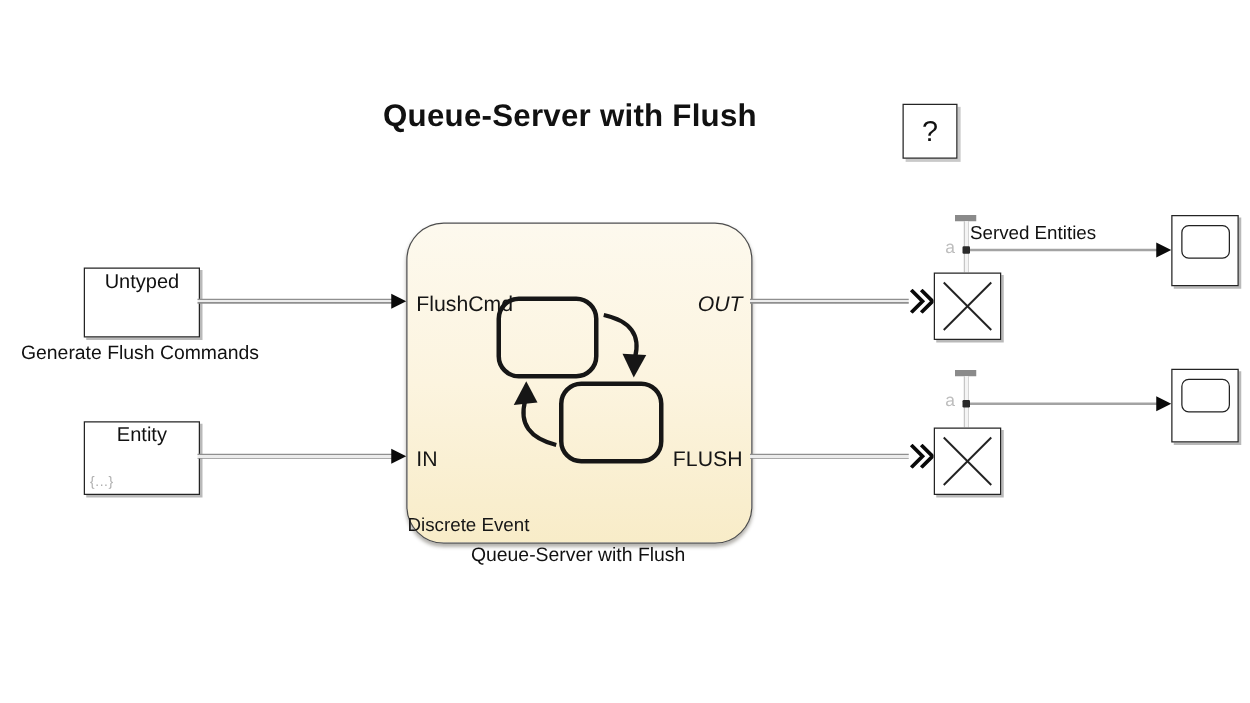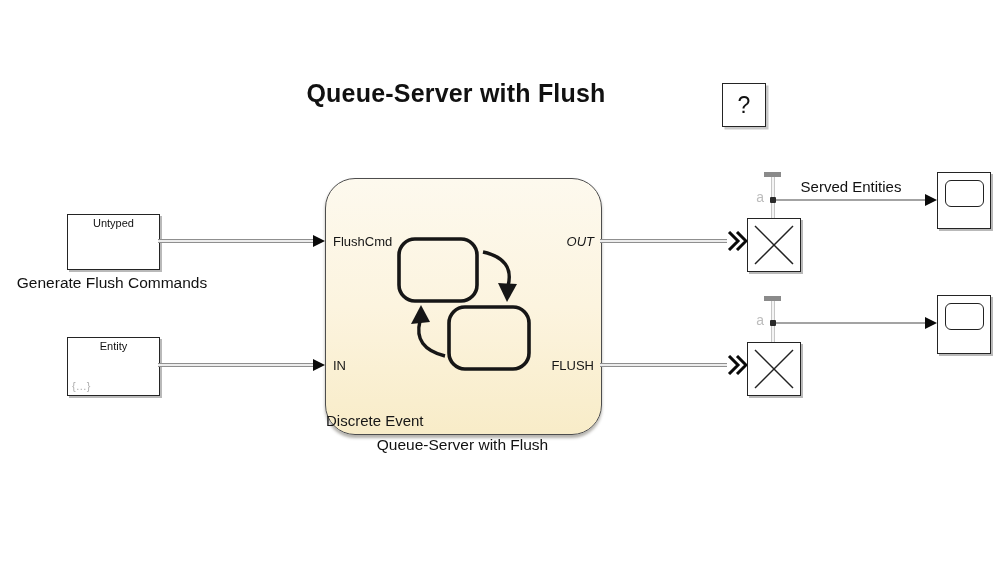--- a/index.html
+++ b/index.html
@@ -7,34 +7,34 @@
           font-family:"Liberation Sans",sans-serif;color:#111;}
   .abs{position:absolute;}
 
   .title{font-size:25px;font-weight:bold;text-align:center;letter-spacing:0.2px;}
 
   .help-block{width:42px;height:42px;background:#fff;border:1.8px solid #242424;
               box-shadow:2.5px 2.5px 0 #c9c9c9;display:flex;align-items:center;justify-content:center;}
   .help-block span{font-size:23px;color:#111;}
 
   .block{background:#fff;border:1.7px solid #242424;box-shadow:2px 2px 0 #b9b9b9;}
-  .block-label{text-align:center;font-size:11px;padding-top:2px;}
+  .block-label{text-align:center;font-size:16px;padding-top:2px;}
   .entity-badge{position:absolute;left:4px;bottom:3px;font-size:11px;color:#aeaeae;letter-spacing:0.5px;}
 
   .caption{text-align:center;font-size:15.5px;}
-  .wire-label{text-align:center;font-size:15px;}
+  .wire-label{text-align:left;font-size:15px;}
 
   .wire-entity{height:4px;background:linear-gradient(to bottom,#8f8f8f 0,#8f8f8f 1px,#ececec 1px,#ececec 3px,#8f8f8f 3px,#8f8f8f 4px);}
   .wire-signal{height:2px;background:#a3a3a3;}
   .arrowhead{width:0;height:0;border-left:12px solid #0a0a0a;border-top:6px solid transparent;border-bottom:6px solid transparent;}
 
   .chart{border:1.6px solid #4d4d4d;border-radius:30px;
          background:linear-gradient(180deg,#FDF9EE 0%,#FCF4DF 50%,#F8ECC8 100%);
          box-shadow:0 2.5px 3px rgba(40,35,20,0.35);}
-  .port{position:absolute;font-size:13px;color:#161616;}
+  .port{position:absolute;font-size:17px;color:#161616;}
   .chart-footer{position:absolute;bottom:5px;left:0;width:100%;font-size:15px;color:#161616;}
 
   .probe-cap{background:#8a8a8a;}
   .probe-vline{background:linear-gradient(to right,#c6c6c6 0,#c6c6c6 1px,#f4f4f4 1px,#f4f4f4 3px,#c6c6c6 3px,#c6c6c6 4px);}
   .junction-dot{background:#2a2a2a;border-radius:1px;}
   .stat-port-label{font-size:14px;color:#bdbdbd;text-align:right;}
 
   .scope-screen{position:absolute;left:7px;top:7px;width:37px;height:25px;border:1.7px solid #222;border-radius:6px;background:#fff;}
 </style>
 </head>

